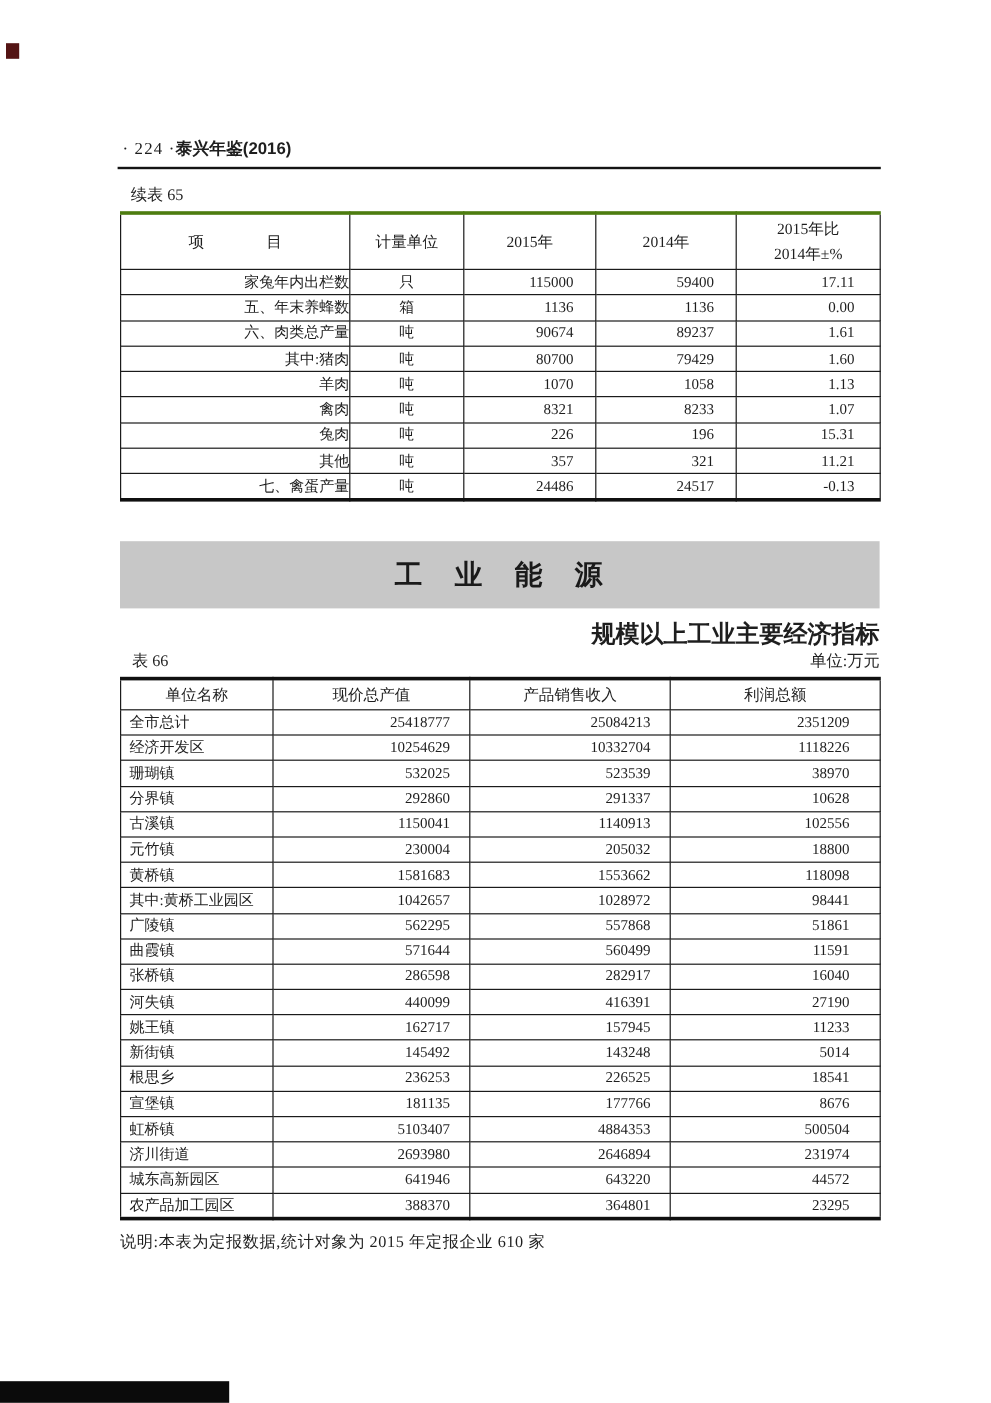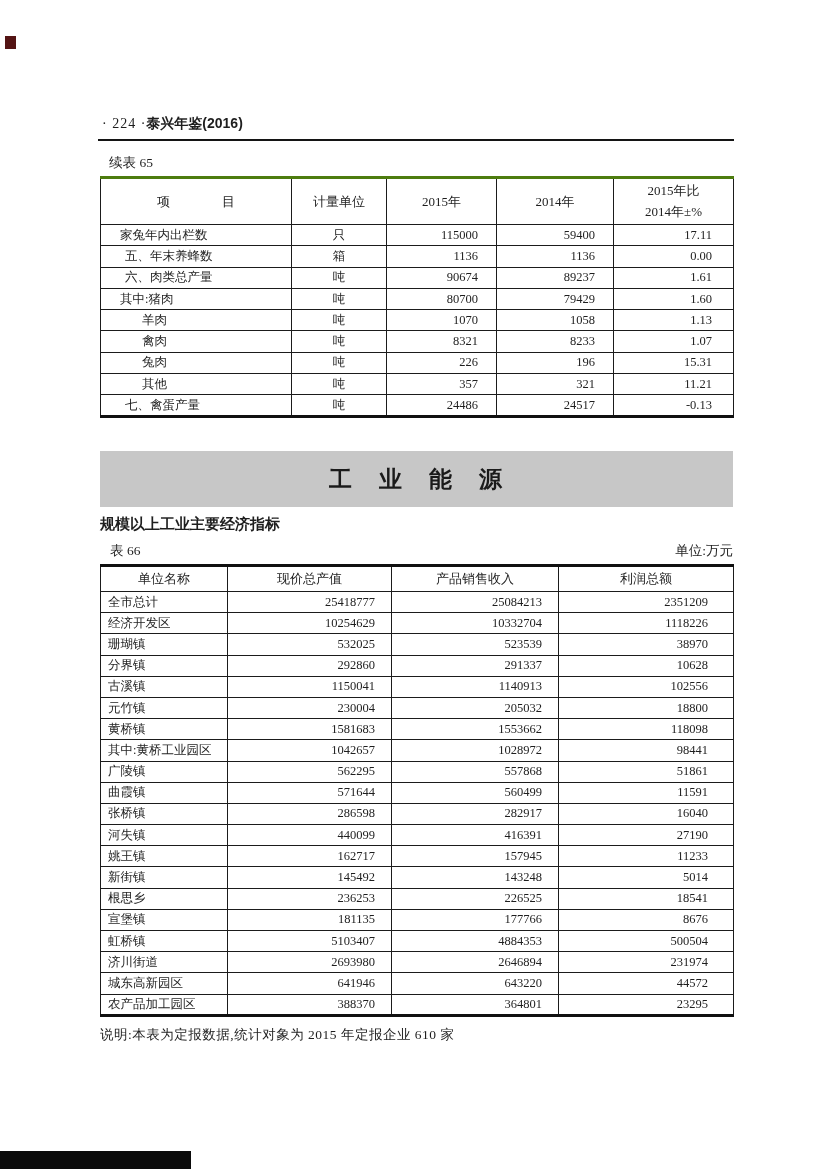--- a/index.html
+++ b/index.html
@@ -29,37 +29,37 @@
     padding:0;white-space:nowrap;overflow:hidden;vertical-align:middle;
   }
   th{font-size:13px}
   .c{text-align:center}
   .r{text-align:right}
 
   #t65{left:100px;top:176px;width:633px;border-top:3px solid #4d7c0f;border-bottom:3px solid #101010}
   #t65 thead tr{height:47px}
   #t65 tbody tr{height:21.3px}
   #t65 .hdr2{line-height:1.55}
-  #t65 td.item{text-align:left}
+  #t65 td.item{text-align:right}
   .ind0{padding-left:24px}
   .ind1{padding-left:19px}
   .ind2{padding-left:41px}
   #t65 td.num{padding-right:18px}
   #t65 td.pct{padding-right:21px}
 
   #banner{
     left:100px;top:451px;width:633px;height:56px;background:#c7c7c7;
     display:flex;align-items:center;justify-content:center;
     font-family:"Liberation Sans","DejaVu Sans",sans-serif;
     font-size:23px;font-weight:bold;color:#1a1a1a;letter-spacing:2px;
   }
   #t66-title{
-    left:100px;top:515px;width:633px;text-align:left;
+    left:100px;top:515px;width:633px;text-align:right;
     font-family:"Liberation Sans","DejaVu Sans",sans-serif;
-    font-weight:bold;font-size:15px;
+    font-weight:bold;font-size:20px;
   }
   #t66{left:100px;top:564px;width:633px;border-top:3px solid #101010;border-bottom:3px solid #101010}
   #t66 thead tr{height:26px}
   #t66 tbody tr{height:21.2px}
   #t66 td.name{text-align:left;padding-left:7px}
   #t66 td.v1,#t66 td.v2{padding-right:16px}
   #t66 td.v3{padding-right:25px}
 
   
   #red-mark{left:5px;top:36px;width:11px;height:13px;background:#541414}

